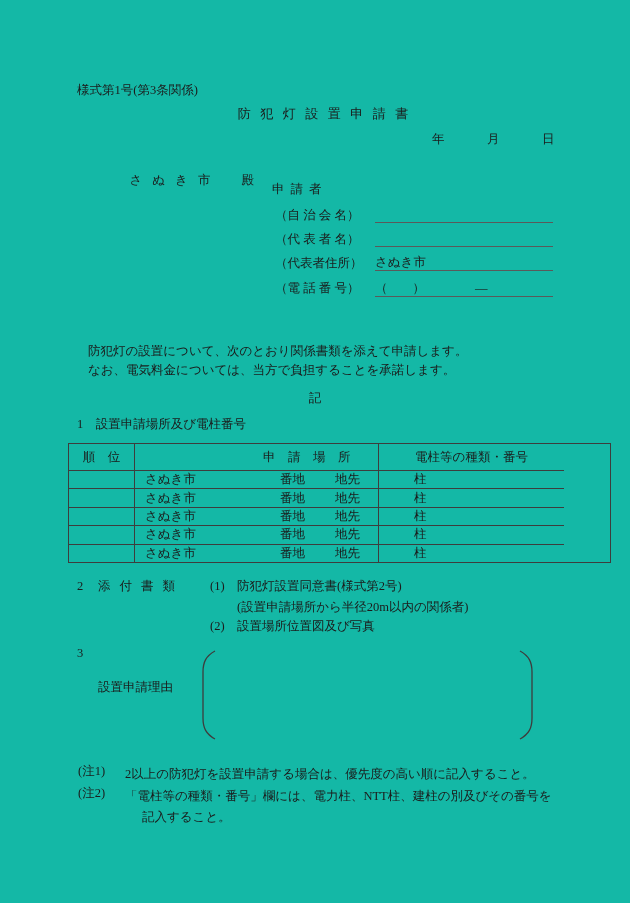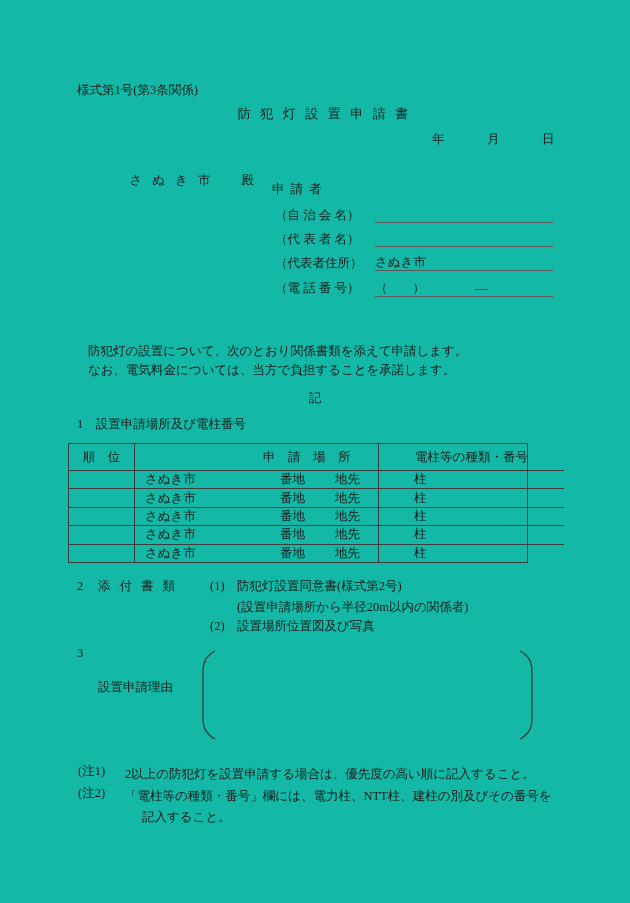--- a/index.html
+++ b/index.html
@@ -34,21 +34,21 @@
   .r4l { top:281px; } .r4v { top:281px; height:16px; }
 
   
   .para1 { left:88px; top:344px; }
   .para2 { left:88px; top:363px; }
   .ki { left:0; right:0; top:391px; text-align:center; }
   .sec1-heading { left:77px; top:417px; }
 
   
   .poles-table {
-    position:absolute; left:68px; top:443px; width:460px;
+    position:absolute; left:68px; top:443px; width:543px;
     border:1px solid #3d3d3d; display:grid;
     grid-template-columns:65px 244px 186px;
     grid-template-rows:26px repeat(5, 18.4px);
   }
   .cell { border-left:1px solid #3d3d3d; border-top:1px solid #3d3d3d;
           display:flex; align-items:center; white-space:pre; }
   .cell:nth-child(3n+1) { border-left:none; }
   .cell:nth-child(-n+3) { border-top:none; }
   .hc1 { justify-content:center; }
   .hc2 { padding-left:128px; }

